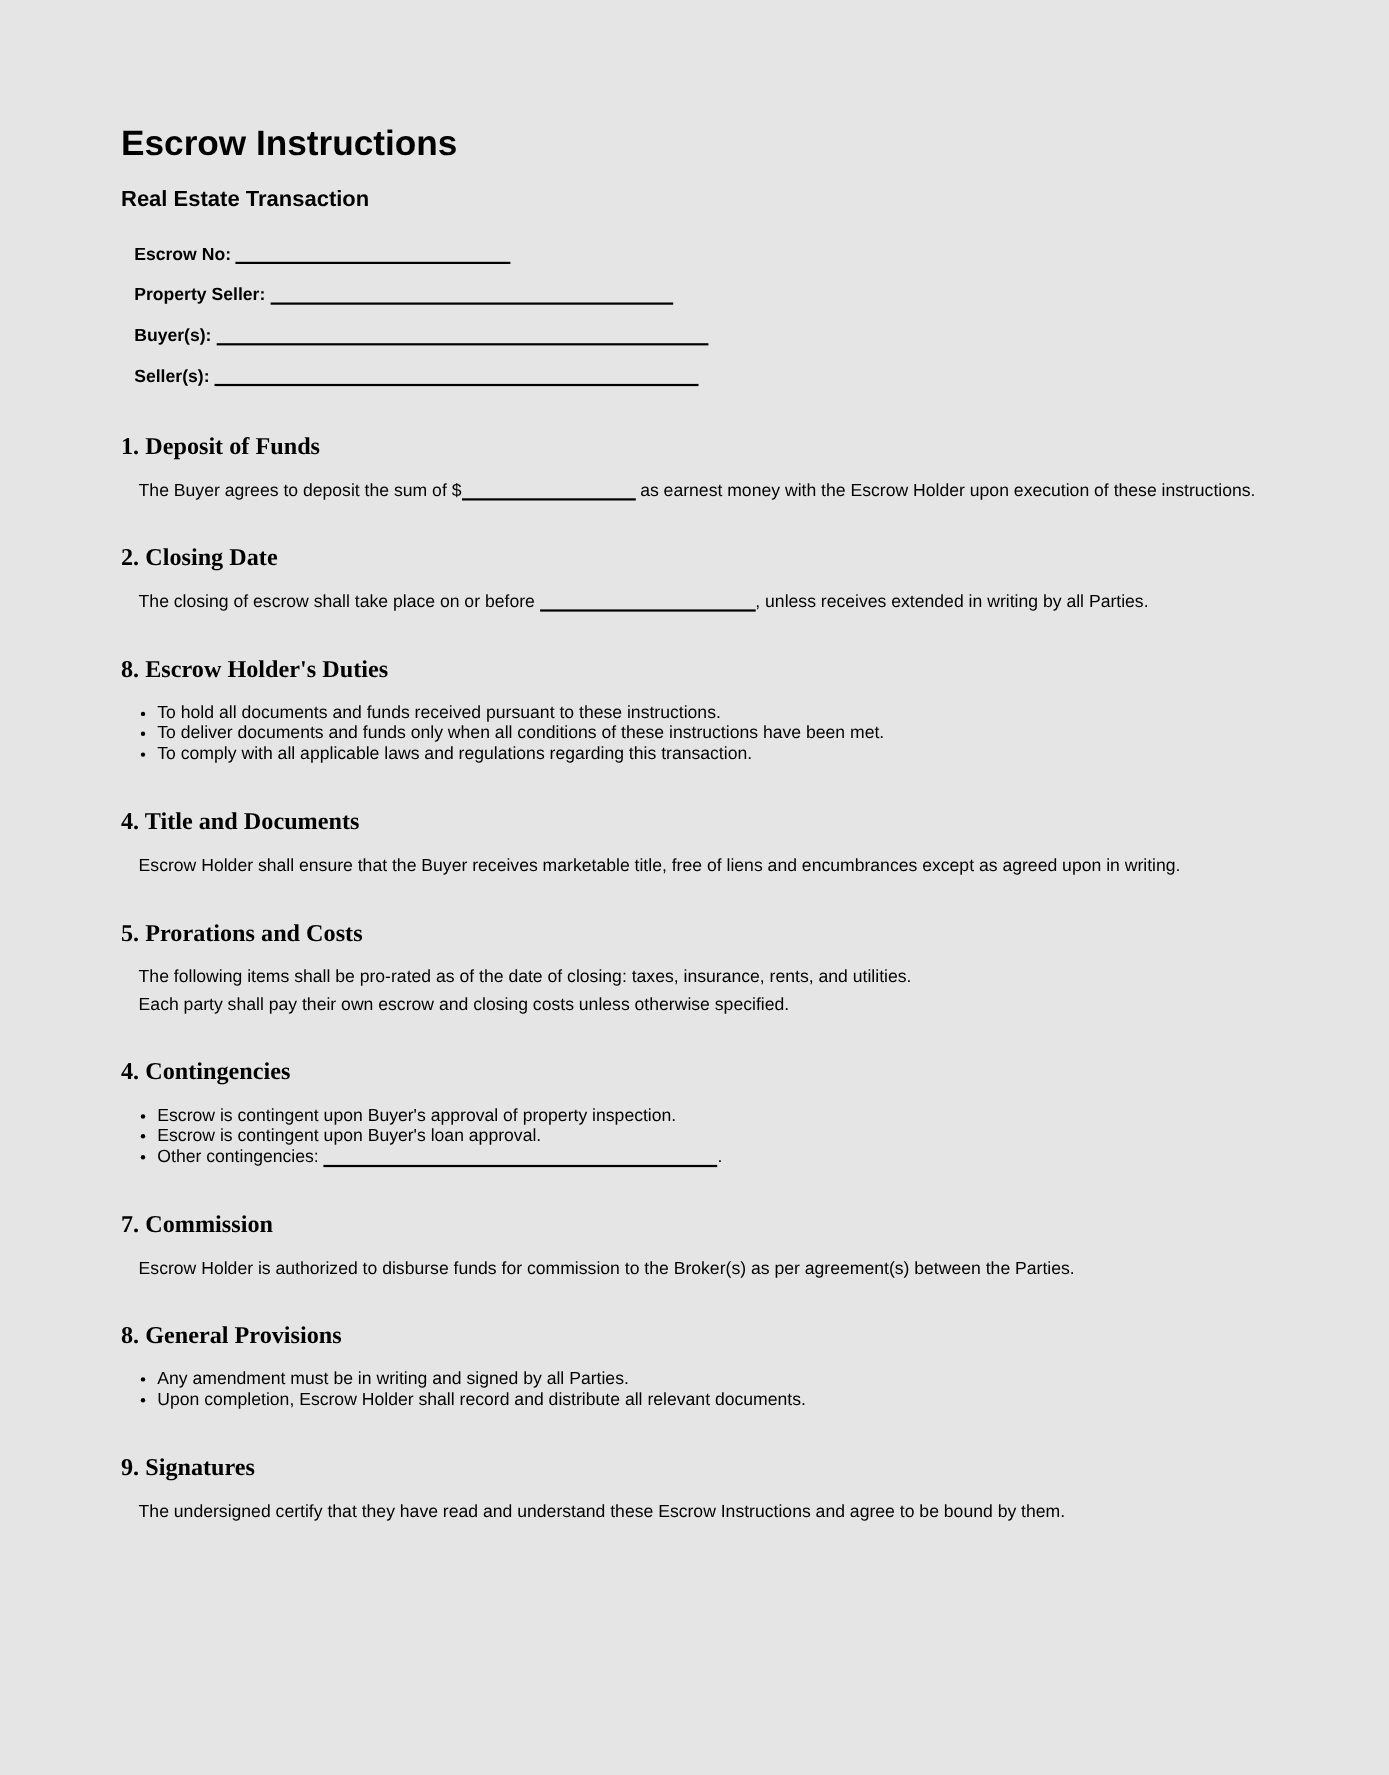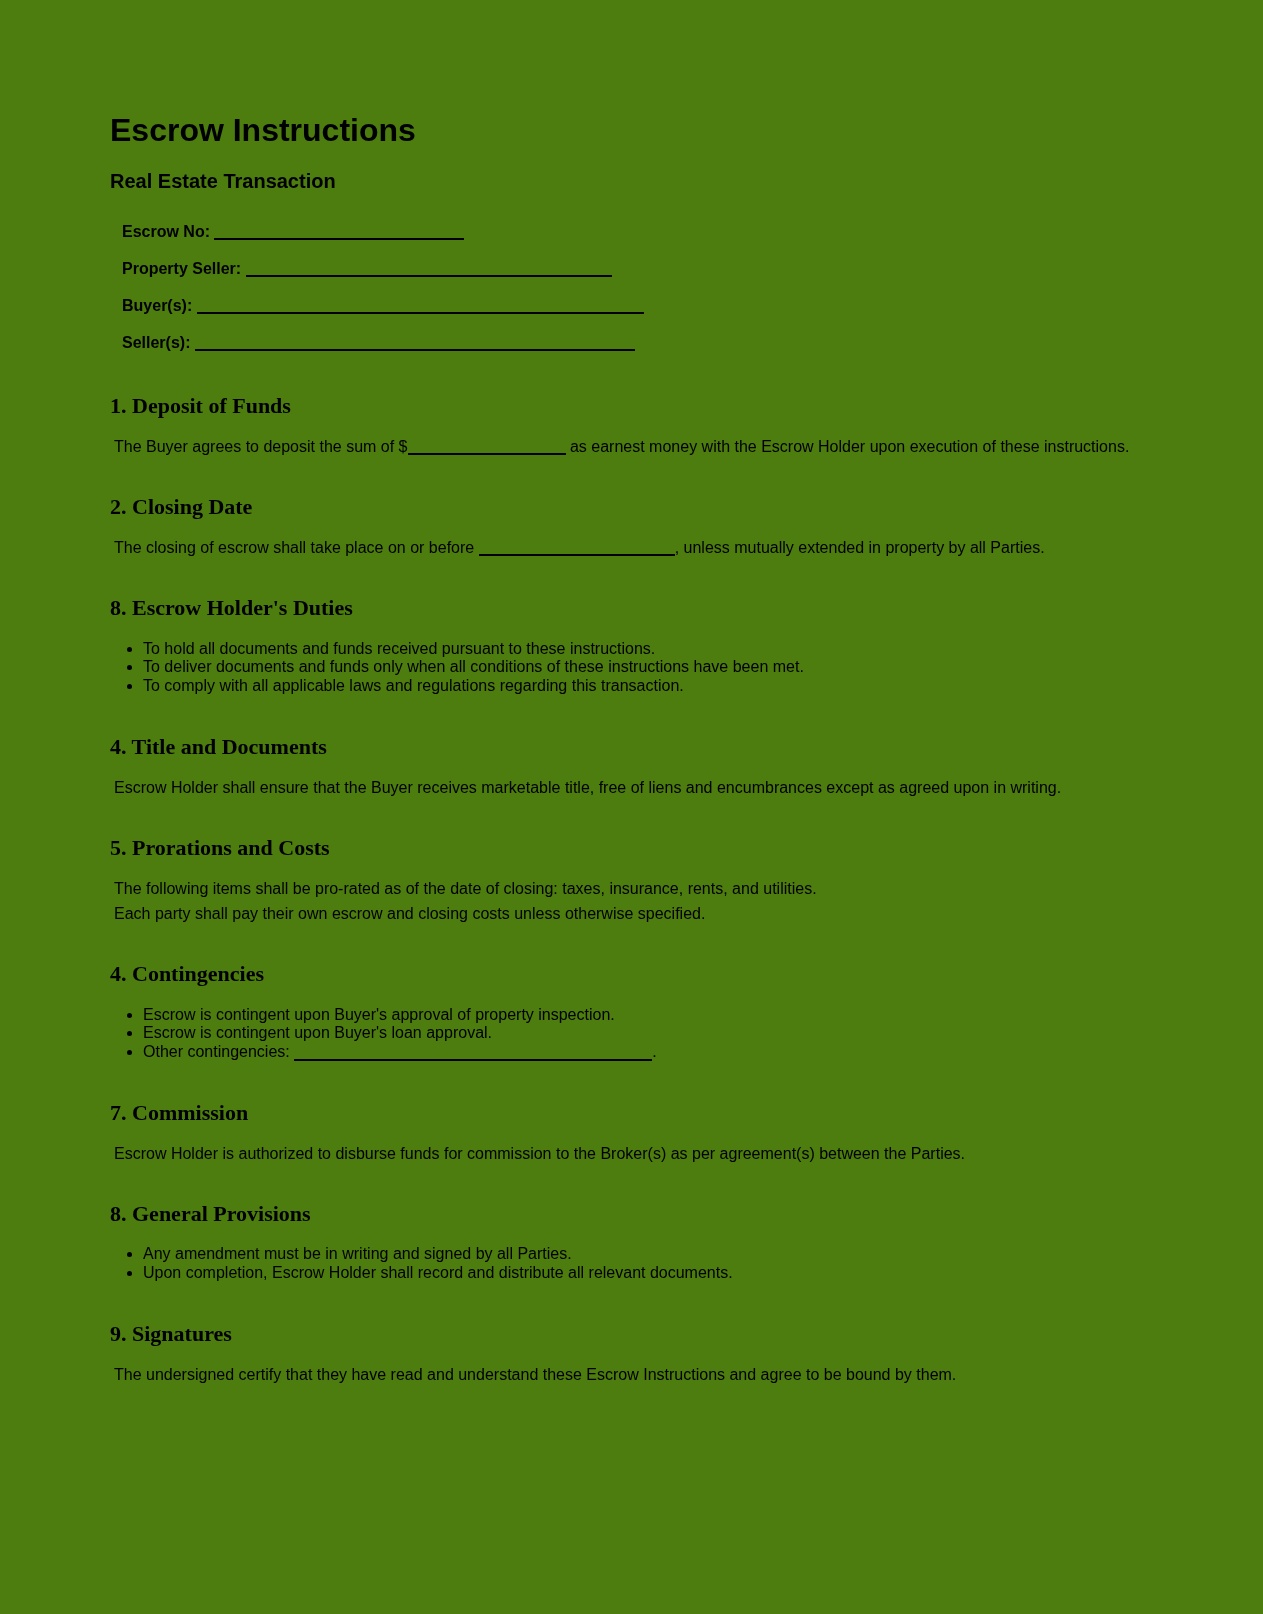--- a/index.html
+++ b/index.html
@@ -2,21 +2,21 @@
 <html><head>
 <meta charset="utf-8">
 <style>
   html, body { margin: 0; padding: 0; background: #ffffff; }
   .page {
     position: relative;
     width: 1263px;
     height: 1614px;
     box-sizing: border-box;
     padding: 112px 60px 40px 110px;
-    background: #4d7c0f;
+    background: #e5e5e5;
     color: #000000;
     font-family: "Liberation Sans", "DejaVu Sans", sans-serif;
     font-size: 16px;
     overflow: hidden;
   }
   h1.doc-title {
     font-size: 32px;
     line-height: 1.15;
     font-weight: bold;
     margin: 0 0 21px 0;
@@ -42,21 +42,21 @@
   }
   .field-line .blank { height: 19px; }
   h2.section-heading {
     font-size: 22px;
     font-weight: bold;
     line-height: 1.15;
     margin: 38px 0 19px 0;
     font-family: Liberation Serif, serif;
   }
   .section p {
-    margin: 0 0 6px 4px;
+    margin: 0 0 6px 16px;
     line-height: 19px;
   }
   .section ul {
     margin: 0 0 6px 0;
     padding-left: 33px;
   }
   .section li {
     line-height: 18.7px;
   }
 </style>
@@ -76,21 +76,21 @@
     <p class="field-line"><span>Seller(s):</span> <span class="blank" style="width:440px"></span></p>
   </div>
 
   <div class="section">
     <h2 class="section-heading">1. Deposit of Funds</h2>
     <p><span>The Buyer agrees to deposit the sum of $</span><span class="blank" style="width:158px"></span><span> as earnest money with the Escrow Holder upon execution of these instructions.</span></p>
   </div>
 
   <div class="section">
     <h2 class="section-heading">2. Closing Date</h2>
-    <p><span>The closing of escrow shall take place on or before </span><span class="blank" style="width:196px"></span><span>, unless mutually extended in property by all Parties.</span></p>
+    <p><span>The closing of escrow shall take place on or before </span><span class="blank" style="width:196px"></span><span>, unless receives extended in writing by all Parties.</span></p>
   </div>
 
   <div class="section">
     <h2 class="section-heading">8. Escrow Holder's Duties</h2>
     <ul>
       <li>To hold all documents and funds received pursuant to these instructions.</li>
       <li>To deliver documents and funds only when all conditions of these instructions have been met.</li>
       <li>To comply with all applicable laws and regulations regarding this transaction.</li>
     </ul>
   </div>

